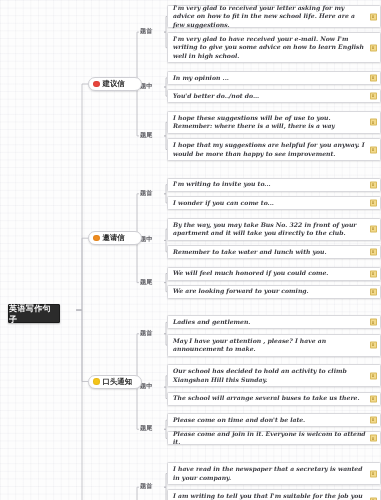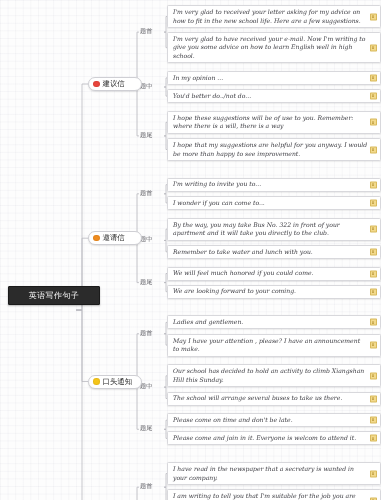--- a/index.html
+++ b/index.html
@@ -13,21 +13,21 @@
   #canvas{
     position:absolute;inset:0;
     background-color:#fdfdfd;
     background-image:
       linear-gradient(to right, rgba(120,120,150,.055) 1px, transparent 1px),
       linear-gradient(to bottom, rgba(120,120,150,.055) 1px, transparent 1px);
     background-size:7.6px 7.6px;
   }
   #edges{position:absolute;inset:0;width:381px;height:500px;}
 
-  .node{position:absolute;box-sizing:border-box;}
+  .node{position:absolute;box-sizing:border-box;font-weight:bold;}
 
   
   .root{
     background:#2b2b2b;
     border:1px solid #1b1b1b;
     color:#ffffff;
     font-size:8px;
     letter-spacing:.4px;
     display:flex;align-items:center;justify-content:center;
     border-radius:1px;
@@ -322,14 +322,14 @@
     </div>
     <div class="node leaf" style="left: 167px; top: 462.1px; width: 214px; height: 23px; position: absolute;">
       <span class="txt">I have read in the newspaper that a secretary is wanted in your company.</span>
       <span class="note-icon"></span>
     </div>
     <div class="node leaf" style="left: 167px; top: 489.3px; width: 214px; height: 23px; position: absolute;">
       <span class="txt">I am writing to tell you that I'm suitable for the job you are advertising.</span>
       <span class="note-icon"></span>
     </div>
     <div class="node stage" style="left: 140px; top: 483.2px;">题首</div>
-    <div class="node root" style="left: 8px; top: 286px; width: 92px; height: 19px;">英语写作句子</div>
+    <div class="node root" style="left: 8px; top: 304px; width: 52px; height: 19px;">英语写作句子</div>
   </div>
 
 </body></html>

